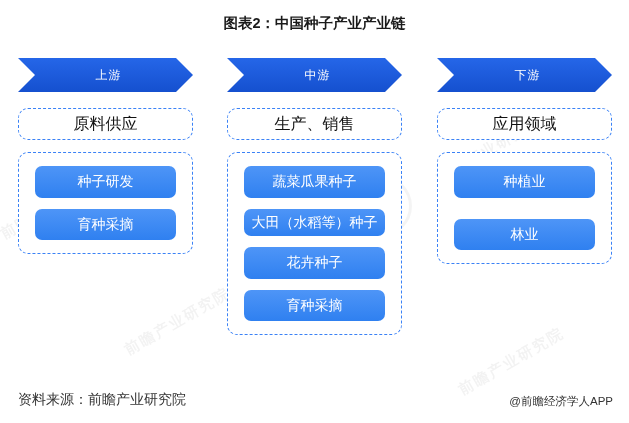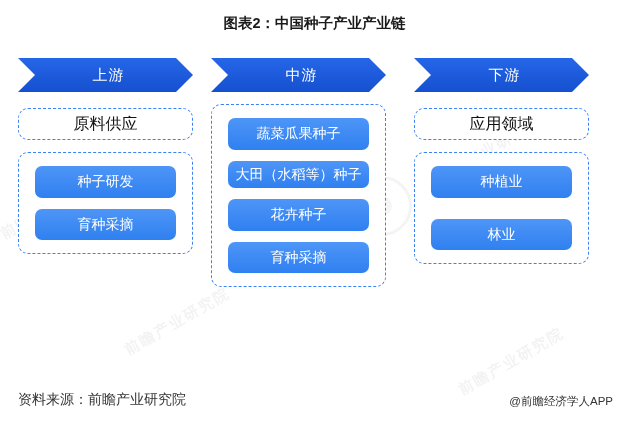--- a/index.html
+++ b/index.html
@@ -64,30 +64,30 @@
     font-weight: bold;
     color: #1a1a1a;
   }
 
   
   .col {
     position: absolute;
     top: 58px;
   }
   .col-up { left: 18px; width: 175px; }
-  .col-mid { left: 211px; width: 175px; }
-  .col-down { left: 414px; width: 175px; }
+  .col-mid { left: 227px; width: 175px; }
+  .col-down { left: 437px; width: 175px; }
 
   
   .banner {
     position: relative;
     height: 34px;
     background: #1f5fe0;
     color: #fff;
-    font-size: 15px;
+    font-size: 12px;
     display: flex;
     align-items: center;
     justify-content: center;
     letter-spacing: 1px;
     clip-path: polygon(0 0, calc(100% - 17px) 0, 100% 50%, calc(100% - 17px) 100%, 0 100%, 17px 50%);
     background: linear-gradient(180deg, #2566e8 0%, #1550cf 100%);
   }
   .banner span { padding-left: 6px; }
 
   
@@ -166,20 +166,23 @@
     <div class="dbox dbox-body" style="margin-top:12px;">
       <div class="pill">种子研发</div>
       <div class="pill">育种采摘</div>
     </div>
   </div>
 
   <div class="col col-mid">
     <div class="banner">
       <span>中游</span>
     </div>
+    <div class="dbox dbox-head">
+      <span>生产、销售</span>
+    </div>
     <div class="dbox dbox-body" style="margin-top:12px;">
       <div class="pill">蔬菜瓜果种子</div>
       <div class="pill two-line">大田（水稻等）种子</div>
       <div class="pill">花卉种子</div>
       <div class="pill">育种采摘</div>
     </div>
   </div>
 
   <div class="col col-down">
     <div class="banner">

